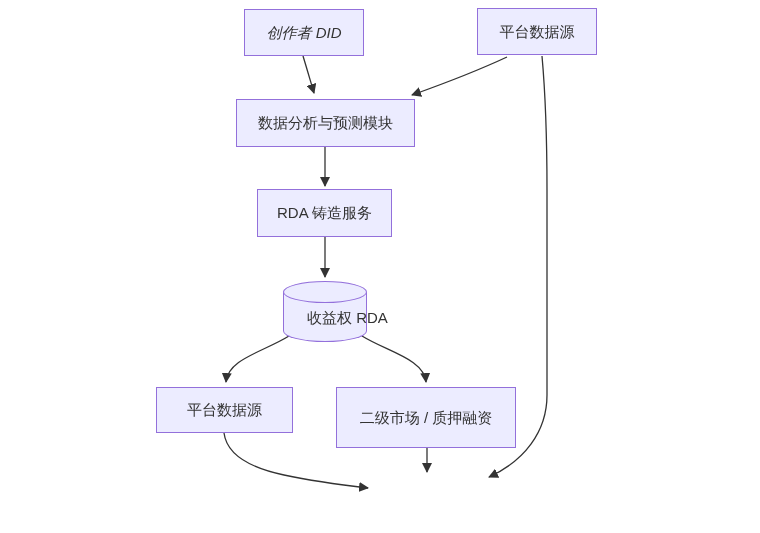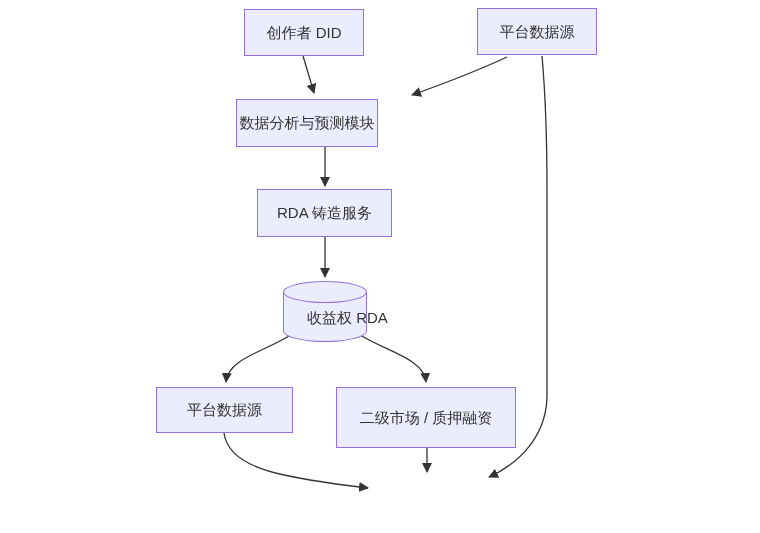--- a/index.html
+++ b/index.html
@@ -33,23 +33,23 @@
     display: flex;
     align-items: center;
     justify-content: center;
     font-size: 15px;
     color: #333333;
     text-align: center;
     line-height: 1.2;
     white-space: nowrap;
   }
   
-  .n-creator      { left: 244px; top: 9px;   width: 120px; height: 47px; }
+  .n-creator      { left: 244px; top: 9px;   width: 120px; height: 47px; font-style: italic; }
   .n-platform     { left: 477px; top: 8px;   width: 120px; height: 47px; }
-  .n-analysis     { left: 236px; top: 99px;  width: 142px; height: 48px; }
+  .n-analysis     { left: 236px; top: 99px;  width: 179px; height: 48px; }
   .n-minting      { left: 257px; top: 189px; width: 135px; height: 48px; }
   .n-fans         { left: 156px; top: 387px; width: 137px; height: 46px; }
   .n-secondary    { left: 336px; top: 387px; width: 180px; height: 61px; align-items: center; }
   .n-distribution { left: 373px; top: 478px; width: 110px; height: 45px; }
   
   .n-cylinder {
     position: absolute;
     left: 283px; top: 281px;
     width: 84px; height: 61px;
     background: transparent;

